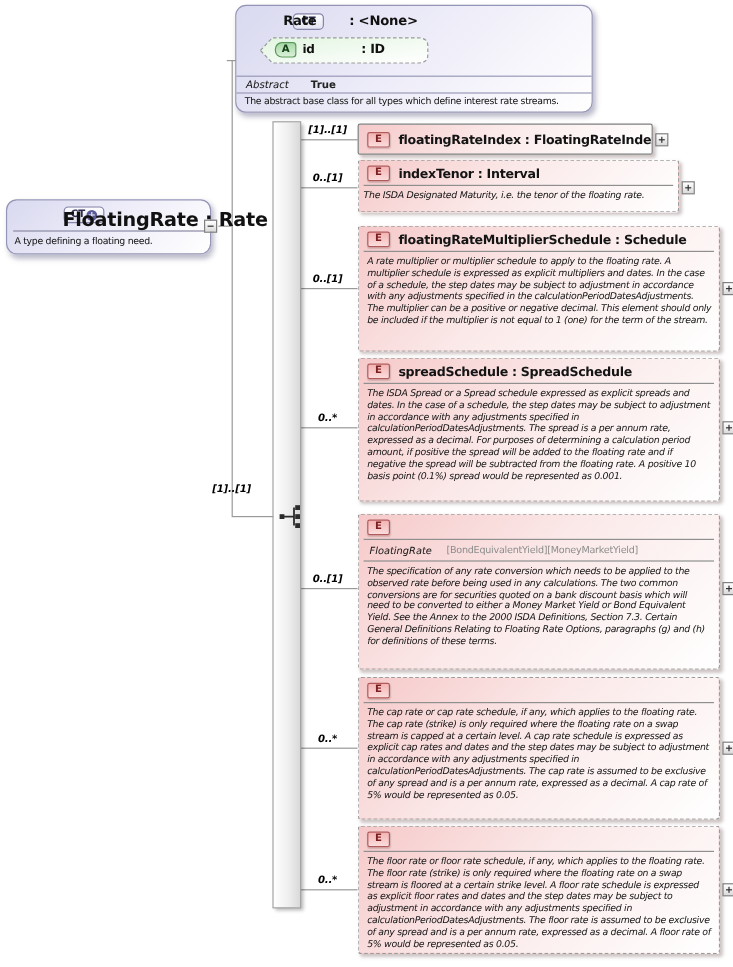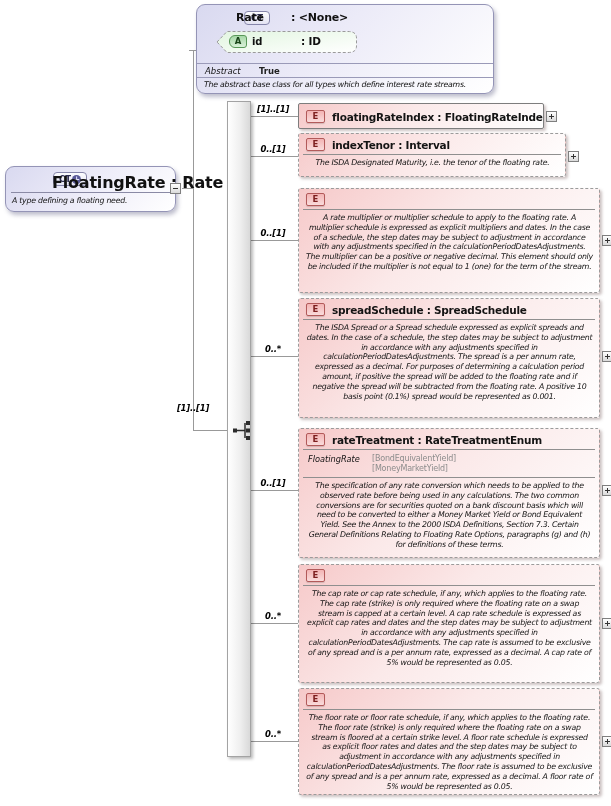--- a/index.html
+++ b/index.html
@@ -26,21 +26,21 @@
   .ctbox{position:absolute;box-sizing:border-box;border:1px solid #9494b6;border-radius:9px;
          background:linear-gradient(135deg,#d9d9f0 0%,#ecebf8 45%,#ffffff 100%);
          box-shadow:2px 3px 4px rgba(110,110,145,.45);}
   .ct-name,.ct-type,.attr-name,.attr-type,.fr-title{position:absolute;font-weight:bold;color:#111;
          font-size:11px;letter-spacing:-0.2px;white-space:nowrap;}
   .ct-div{position:absolute;left:0;right:0;height:1px;background:#9a9ab8;}
   .ct-div.inset{left:5px;right:5px;background:#8a8aa5;}
   .fact-label{font-style:italic;font-size:8.5px;color:#111;}
   .fact-value{font-size:8.5px;font-weight:600;color:#222;position:absolute;left:54px;top:0;}
   .fact-row{position:absolute;left:8px;font-size:8.5px;}
-  .ct-anno{position:absolute;font-style:italic;font-size:7.8px;line-height:9.8px;
+  .ct-anno{position:absolute;font-size:7.8px;line-height:9.8px;
            letter-spacing:-0.25px;color:#111;}
 
   
   .badge{display:inline-block;box-sizing:border-box;text-align:center;font-weight:bold;
          flex:none;}
   .badge.ct{position:absolute;width:26px;height:14px;line-height:12px;font-size:8.5px;color:#2c2c4e;
          background:linear-gradient(180deg,#fdfdff,#e3e3f2);border:1px solid #8686aa;border-radius:4px;margin-left:40px;}
   .badge.ctp{width:34px;display:flex;align-items:center;justify-content:center;gap:1px;}
   .plus-circle{display:inline-block;width:9px;height:9px;border-radius:50%;background:#5a5a98;
          color:#e8e8ff;font-size:8px;line-height:9px;text-align:center;font-weight:bold;}
@@ -59,24 +59,24 @@
 
   
   .ebox{position:absolute;box-sizing:border-box;border:1px dashed #9b9b9b;border-radius:3px;
         background:linear-gradient(135deg,#f6c9c9 0%,#fbe9e9 45%,#ffffff 100%);
         box-shadow:2px 2px 3px rgba(130,105,105,.4);overflow:hidden;}
   .ebox.solid{border:1px solid #7d7d7d;border-radius:2px;}
   .e-header{display:flex;align-items:center;gap:7px;padding:4px 6px 3px 7px;}
   .e-title{font-weight:bold;font-size:10.5px;letter-spacing:-0.25px;color:#141414;white-space:nowrap;}
   .e-div{border-top:1px solid #8f8f8f;margin:0 4px;}
   .e-anno{font-style:italic;font-size:7.8px;line-height:9.8px;letter-spacing:-0.25px;
-          color:#141414;padding:3px 6px 3px 7px;text-align:center;}
+          color:#141414;padding:3px 6px 3px 7px;}
   .enum-row{display:flex;padding:4px 6px 3px 9px;}
   .enum-label{font-style:italic;font-size:8.2px;color:#111;width:64px;flex:none;}
-  .enum-values{display:flex;flex-direction:column;font-size:8px;line-height:10px;
+  .enum-values{display:flex;flex-direction:row;font-size:8px;line-height:10px;
           color:#8c8c8c;letter-spacing:-0.2px;}
 
   
   .handle{position:absolute;width:11px;height:11px;box-sizing:border-box;border:1px solid #7f7f7f;
           background:linear-gradient(180deg,#ffffff,#dadada);}
   .handle::before{content:"";position:absolute;left:2px;right:2px;top:4px;height:1px;background:#333;}
   .handle.plus::after{content:"";position:absolute;top:2px;bottom:2px;left:4px;width:1px;background:#333;}
 </style>
 </head>
 <body>
@@ -171,40 +171,40 @@
       <span class="e-title">indexTenor : Interval</span>
     </div>
     <div class="e-div"></div>
     <div class="e-anno" style="padding-left:4px;padding-right:3px">The ISDA Designated Maturity, i.e. the tenor of the floating rate.</div>
   </div>
   <div class="handle plus" style="left:568px;top:151px"></div>
 
   <div class="ebox" style="left:298px;top:188px;width:302px;height:105px">
     <div class="e-header">
       <span class="badge e">E</span>
+      <span class="e-title">floatingRateMultiplierSchedule : Schedule</span>
     </div>
     <div class="e-div"></div>
     <div class="e-anno">A rate multiplier or multiplier schedule to apply to the floating rate. A multiplier schedule is expressed as explicit multipliers and dates. In the case of a schedule, the step dates may be subject to adjustment in accordance with any adjustments specified in the calculationPeriodDatesAdjustments. The multiplier can be a positive or negative decimal. This element should only be included if the multiplier is not equal to 1 (one) for the term of the stream.</div>
   </div>
   <div class="handle plus" style="left:602px;top:235px"></div>
 
   <div class="ebox" style="left:298px;top:298px;width:302px;height:120px">
     <div class="e-header">
       <span class="badge e">E</span>
       <span class="e-title">spreadSchedule : SpreadSchedule</span>
     </div>
     <div class="e-div"></div>
     <div class="e-anno">The ISDA Spread or a Spread schedule expressed as explicit spreads and dates. In the case of a schedule, the step dates may be subject to adjustment in accordance with any adjustments specified in calculationPeriodDatesAdjustments. The spread is a per annum rate, expressed as a decimal. For purposes of determining a calculation period amount, if positive the spread will be added to the floating rate and if negative the spread will be subtracted from the floating rate. A positive 10 basis point (0.1%) spread would be represented as 0.001.</div>
   </div>
   <div class="handle plus" style="left:602px;top:351px"></div>
 
   <div class="ebox" style="left:298px;top:428px;width:302px;height:130px">
     <div class="e-header">
       <span class="badge e">E</span>
-      <span class="e-title">rateTreatment : RateTreatmentEnum</span>
     </div>
     <div class="e-div"></div>
     <div class="enum-row">
       <span class="enum-label">FloatingRate</span>
       <span class="enum-values">
         <span>[BondEquivalentYield]</span>
         <span>[MoneyMarketYield]</span>
       </span>
     </div>
     <div class="e-div"></div>

